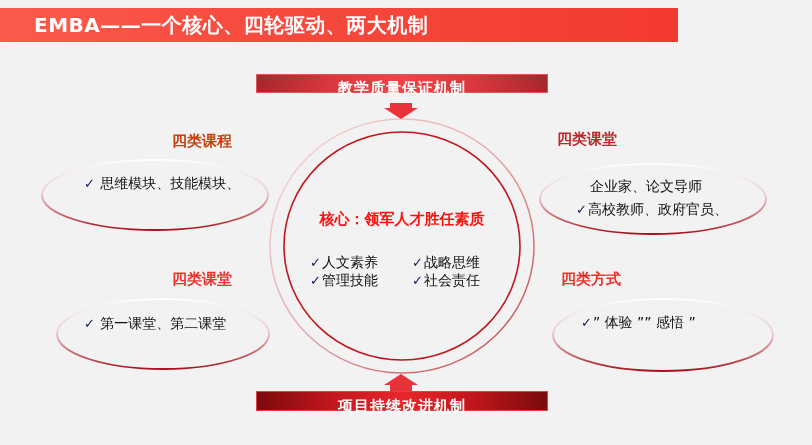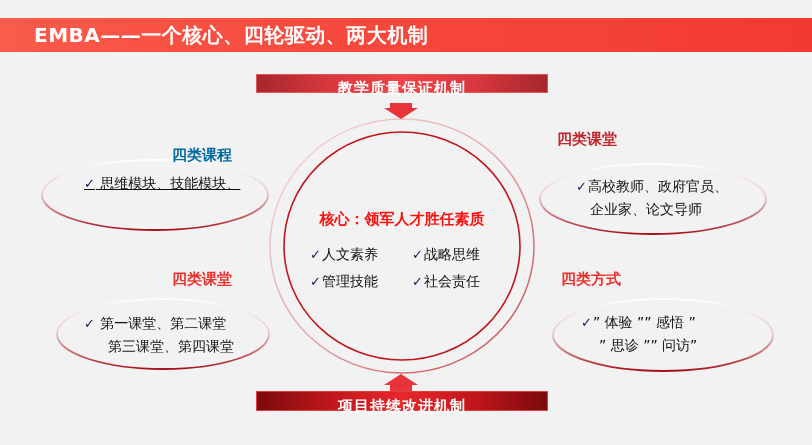--- a/index.html
+++ b/index.html
@@ -10,22 +10,22 @@
       width: 812px;
       height: 445px;
       background: #f2f2f2;
       position: relative;
       overflow: hidden;
       font-family: "DejaVu Sans", "Liberation Sans", sans-serif;
     }
     .header-bar {
       position: absolute;
       left: 0;
-      top: 18px;
-      width: 812px;
+      top: 8px;
+      width: 678px;
       height: 34px;
       background: linear-gradient(90deg, #fa5b4b 0%, #f6483c 45%, #f33a30 100%);
     }
     .header-title {
       position: absolute;
       left: 34px;
       top: 0;
       height: 34px;
       line-height: 34px;
       color: #ffffff;
@@ -72,25 +72,25 @@
       top: 210px;
       text-align: center;
       color: #ff1010;
       font-size: 15px;
       font-weight: bold;
       white-space: nowrap;
     }
     .core-items {
       position: absolute;
       left: 310px;
-      top: 246px;
+      top: 254px;
       width: 190px;
       display: grid;
       grid-template-columns: 102px 88px;
-      row-gap: 10px;
+      row-gap: 1px;
       font-size: 14px;
       color: #111111;
     }
     .core-item {
       white-space: nowrap;
       line-height: 17px;
     }
     .check {
       color: #0a1a5a;
       font-size: 13px;
@@ -152,34 +152,32 @@
 <div class="mech-banner mech-bottom">项目持续改进机制</div>
 
 <div class="core-title">核心：领军人才胜任素质</div>
 <div class="core-items">
   <div class="core-item"><span class="check">✓</span><span>人文素养</span></div>
   <div class="core-item"><span class="check">✓</span><span>战略思维</span></div>
   <div class="core-item"><span class="check">✓</span><span>管理技能</span></div>
   <div class="core-item"><span class="check">✓</span><span>社会责任</span></div>
 </div>
 
-<div class="group-title" style="left:172px; top:146px; color:#0369a1;">四类课程</div>
-<div class="group-text" style="left:84px; top:172px;text-decoration:underline;">
+<div class="group-title" style="left:172px; top:132px; color:#c2410c;">四类课程</div>
+<div class="group-text" style="left:84px; top:172px;">
   <div><span class="check">✓</span>&nbsp;<span>思维模块、技能模块、</span></div>
 </div>
 
 <div class="group-title" style="left:172px; top:270px; color:#e8332f;">四类课堂</div>
 <div class="group-text" style="left:84px; top:312px;">
   <div><span class="check">✓</span>&nbsp;<span>第一课堂、第二课堂</span></div>
-  <div style="padding-left:24px;"><span>第三课堂、第四课堂</span></div>
 </div>
 
 <div class="group-title" style="left:557px; top:130px; color:#c0262c;">四类课堂</div>
 <div class="group-text" style="left:576px; top:175px;">
+  <div style="padding-left:14px;"><span>企业家、论文导师</span></div>
   <div><span class="check">✓</span><span>高校教师、政府官员、</span></div>
-  <div style="padding-left:14px;"><span>企业家、论文导师</span></div>
 </div>
 
 <div class="group-title" style="left:561px; top:270px; color:#e8332f;">四类方式</div>
 <div class="group-text" style="left:581px; top:311px;">
   <div><span class="check">✓</span><span>” 体验 ”” 感悟 ”</span></div>
-  <div style="padding-left:18px;"><span>” 思诊 ”” 问访”</span></div>
 </div>
 
 </body></html>

